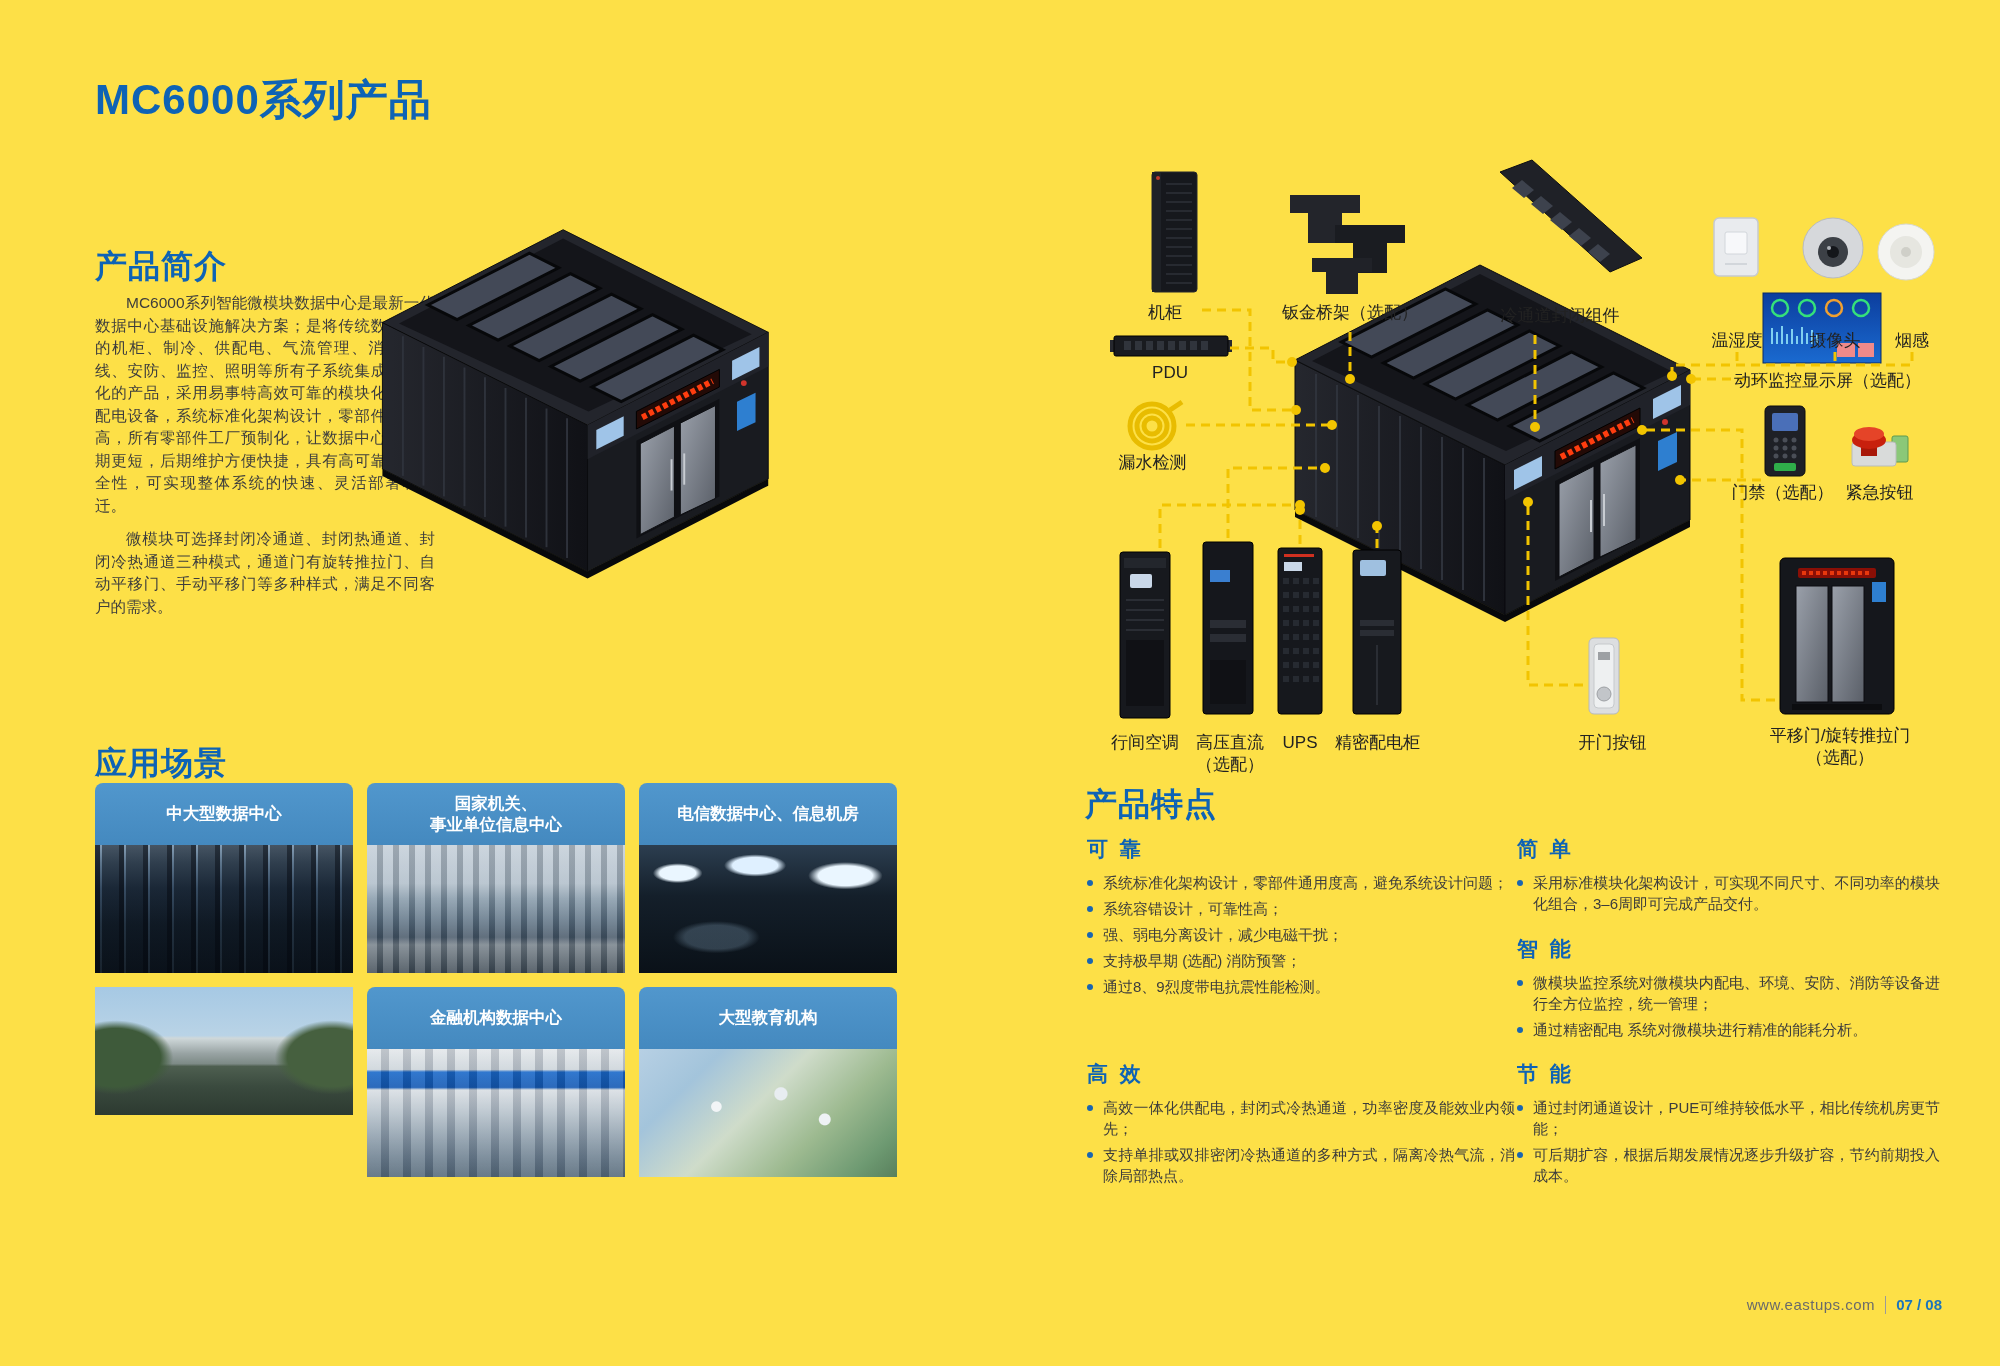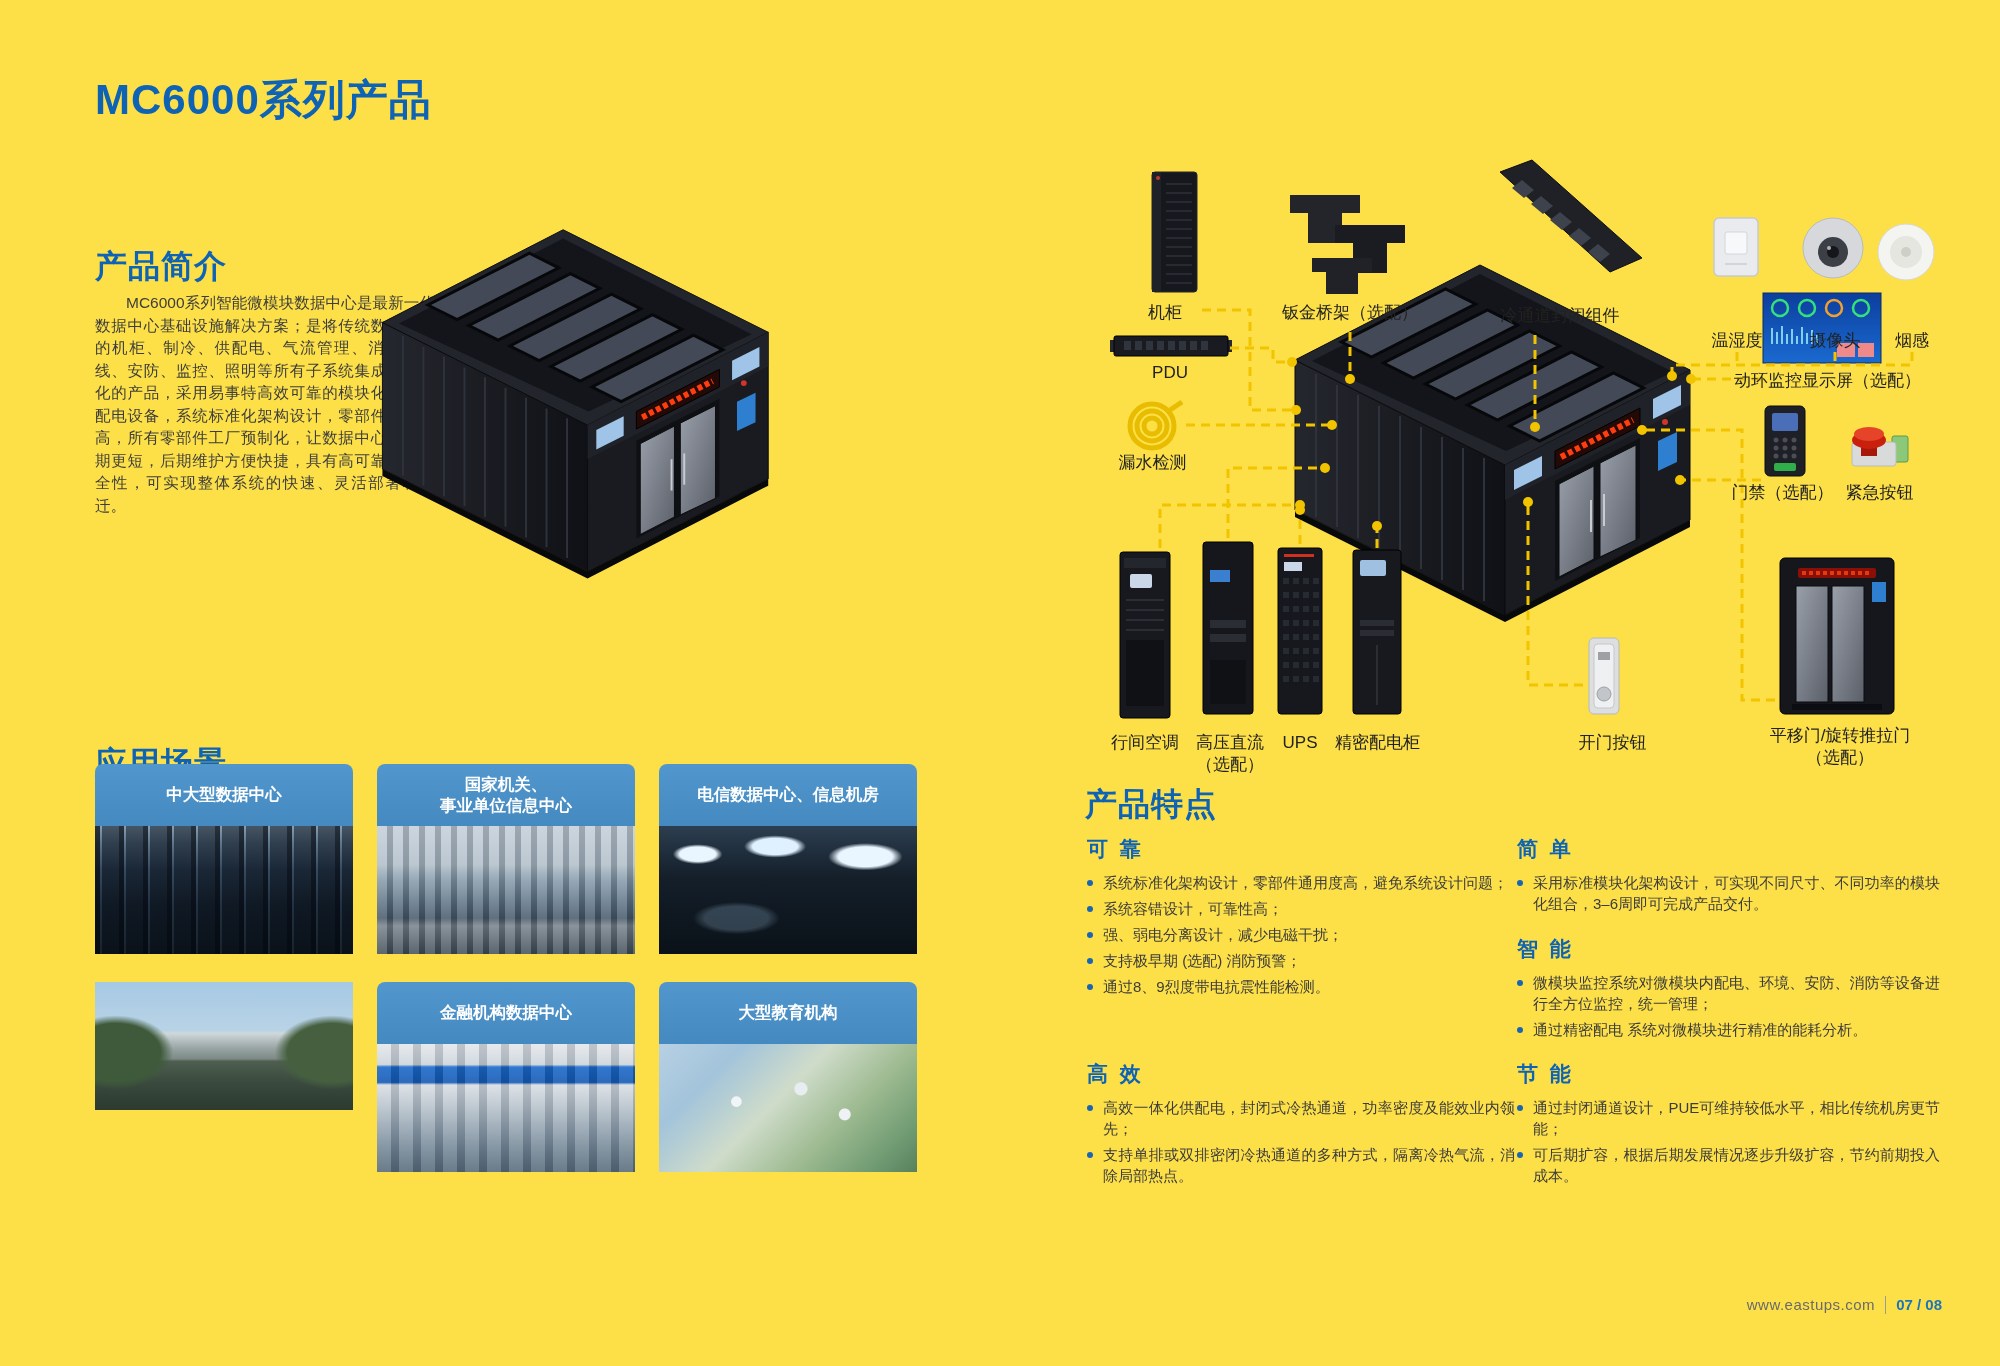--- a/index.html
+++ b/index.html
@@ -4,21 +4,21 @@
 <style>
   html,body{margin:0;padding:0;background:#fff;}
   #canvas{position:relative;width:2000px;height:1366px;background:#fde047;overflow:hidden;
           font-family:"Liberation Sans","DejaVu Sans",sans-serif;color:#3c3c3c;}
   .abs{position:absolute;}
   .main-title{left:95px;top:72px;font-size:42px;font-weight:bold;color:#0e63b5;letter-spacing:1px;}
   .section-h{font-size:32px;font-weight:bold;color:#0e63b5;letter-spacing:1px;}
   .intro-text{left:95px;top:292px;width:340px;font-size:15.5px;line-height:22.5px;color:#3d3d3d;text-align:justify;}
   .intro-text p{margin:0 0 11px 0;text-indent:2em;}
   
-  .cards{left:95px;top:764px;display:grid;grid-template-columns:repeat(3,258px);column-gap:24px;row-gap:28px;}
+  .cards{left:95px;top:783px;display:grid;grid-template-columns:repeat(3,258px);column-gap:24px;row-gap:28px;gap:14px;}
   .card{width:258px;}
   .card-h{height:62px;background:linear-gradient(180deg,#5197cd,#4489bf);border-radius:8px 8px 0 0;
           display:flex;align-items:center;justify-content:center;color:#fff;font-size:16.5px;font-weight:bold;
           text-align:center;line-height:1.3;white-space:pre-line;}
   .card-img{height:128px;}
   .ci-datacenter{background:
     repeating-linear-gradient(90deg, rgba(5,10,18,.75) 0 5px, rgba(90,120,150,.18) 5px 7px, rgba(10,18,28,.55) 7px 24px),
     linear-gradient(180deg,#8fa6ba 0%,#5d748a 14%,#2e4156 34%,#16222e 62%,#0a1016 100%);}
   .ci-government{background:
     repeating-linear-gradient(90deg, rgba(255,255,255,.16) 0 10px, rgba(20,30,40,.22) 10px 16px),
@@ -110,20 +110,21 @@
   </defs>
 </svg>
 
 <div id="canvas">
 
   <div class="abs main-title">MC6000系列产品</div>
 
   <div class="abs section-h" style="left:95px;top:245px">产品简介</div>
   <div class="abs intro-text">
     <p>MC6000系列智能微模块数据中心是最新一代数据中心基础设施解决方案；是将传统数据中心的机柜、制冷、供配电、气流管理、消防、布线、安防、监控、照明等所有子系统集成为一体化的产品，采用易事特高效可靠的模块化精密供配电设备，系统标准化架构设计，零部件通用度高，所有零部件工厂预制化，让数据中心建设周期更短，后期维护方便快捷，具有高可靠性和安全性，可实现整体系统的快速、灵活部署和搬迁。</p>
+    <p>微模块可选择封闭冷通道、封闭热通道、封闭冷热通道三种模式，通道门有旋转推拉门、自动平移门、手动平移门等多种样式，满足不同客户的需求。</p>
   </div>
 
   <svg class="abs" style="left:358px;top:192px" width="420" height="390" viewBox="0 0 430 392">
     <use href="#module3d" transform="translate(-190,-130)"></use>
   </svg>
 
   <div class="abs section-h" style="left:95px;top:742px">应用场景</div>
 
   <div class="abs cards">
     <div class="card">

